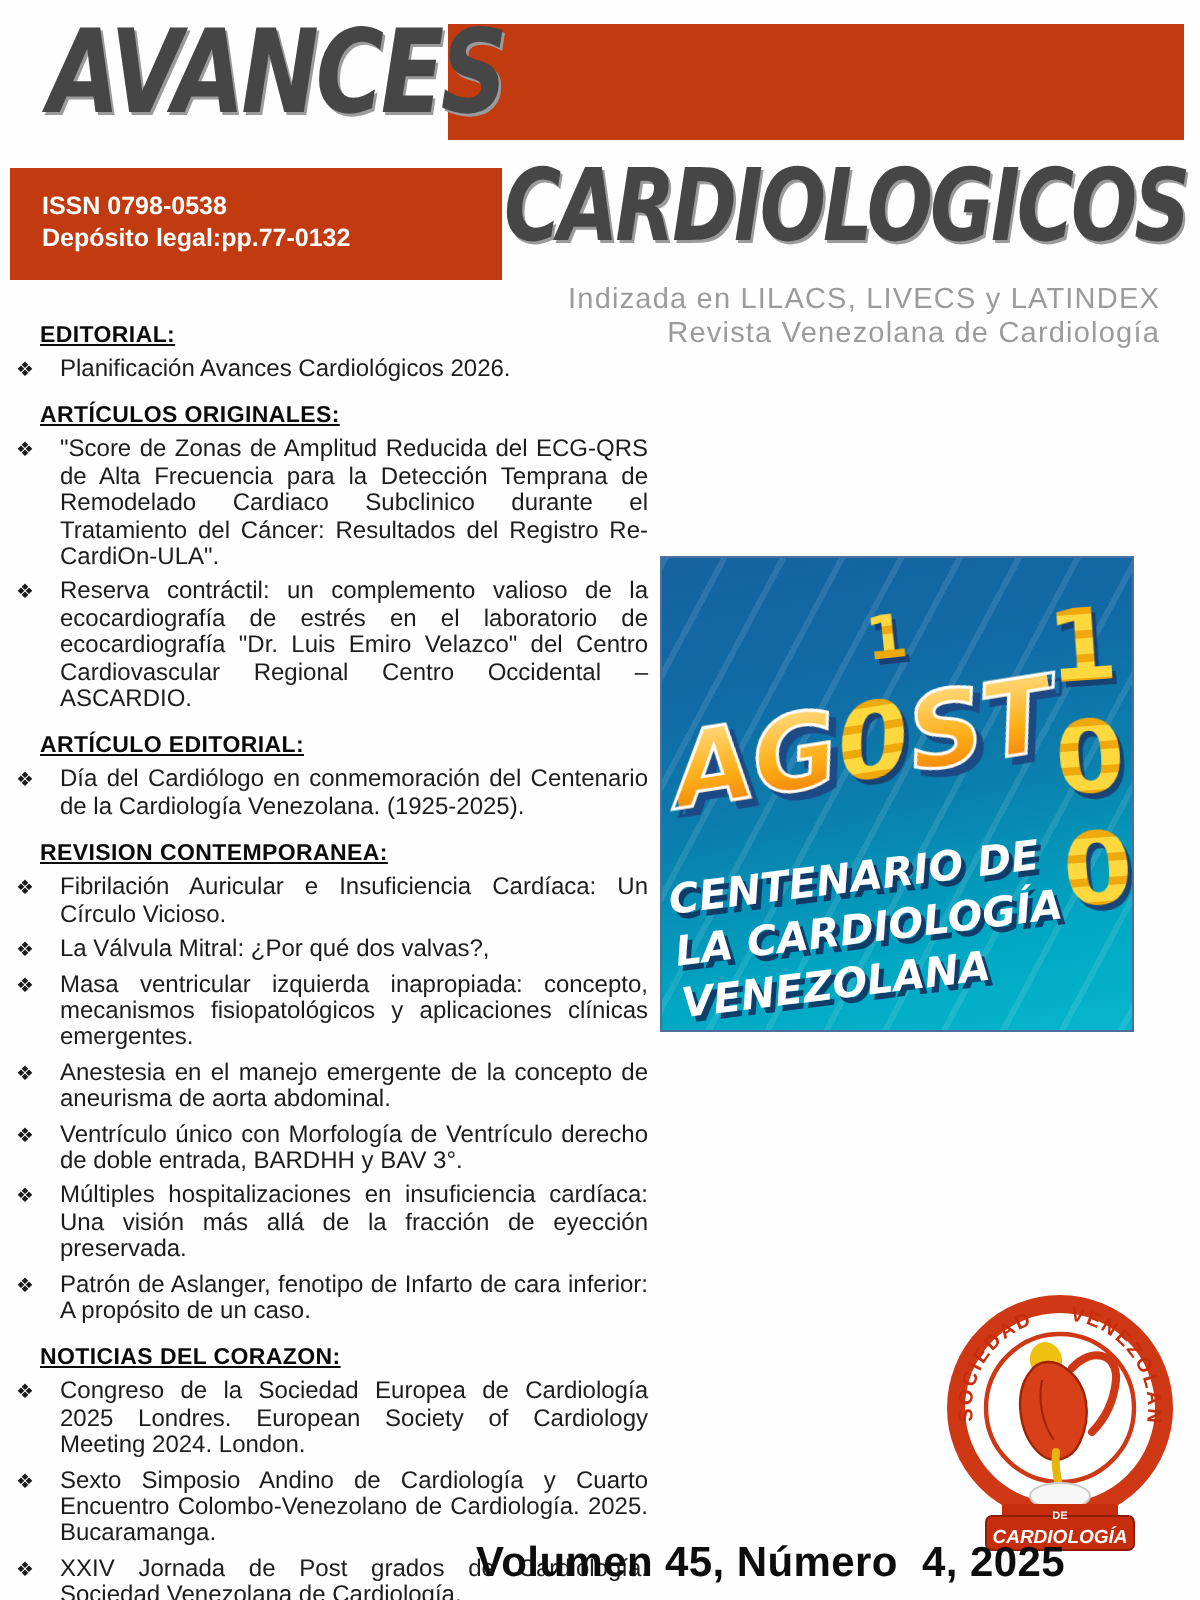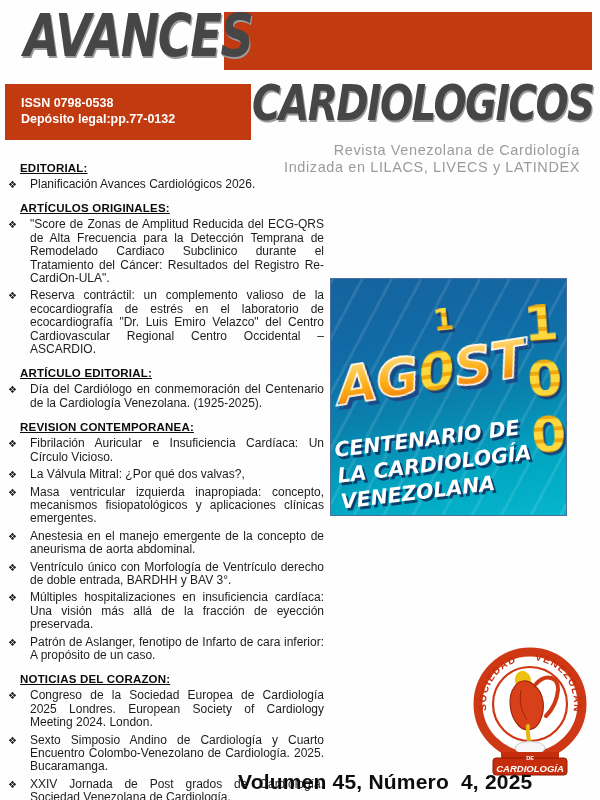--- a/index.html
+++ b/index.html
@@ -64,22 +64,22 @@
 <div id="page">
 
   <div id="red-block" class="accent-bg" style="background: rgb(194, 58, 15);"></div>
   <div id="title-avances" class="mast-title">AVANCES</div>
   <div id="issn-bar" class="accent-bg" style="background: rgb(194, 58, 15);">
     <div>ISSN 0798-0538</div>
     <div>Depósito legal:pp.77-0132</div>
   </div>
   <div id="title-cardio" class="mast-title">CARDIOLOGICOS</div>
   <div id="mast-subtitle">
+    <div>Indizada en LILACS, LIVECS y LATINDEX</div>
     <div>Revista Venezolana de Cardiología</div>
-    <div>Indizada en LILACS, LIVECS y LATINDEX</div>
   </div>
 
   <div id="toc-list">
       <div class="toc-heading">EDITORIAL:</div>
       <div class="toc-item">
         <span class="bullet">❖</span>
         <span class="item-text">Planificación Avances Cardiológicos 2026.</span>
       </div>
       <div class="toc-heading">ARTÍCULOS ORIGINALES:</div>
       <div class="toc-item">

